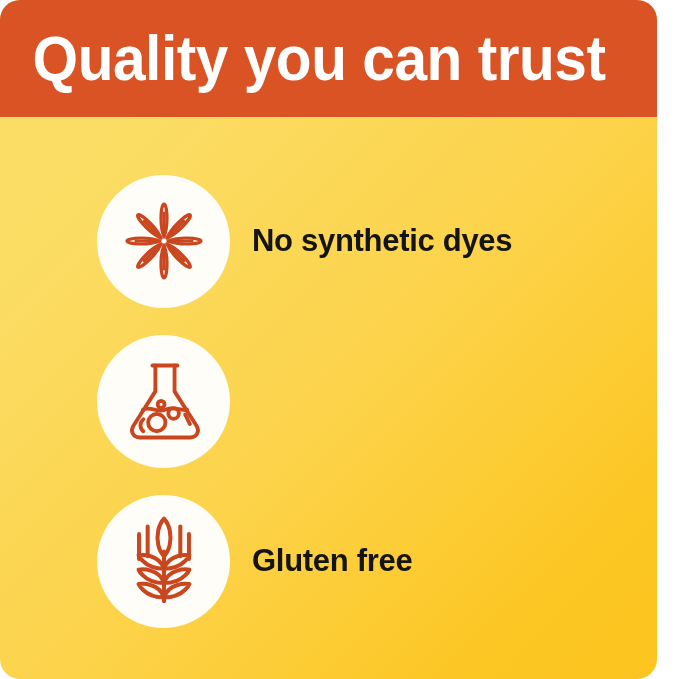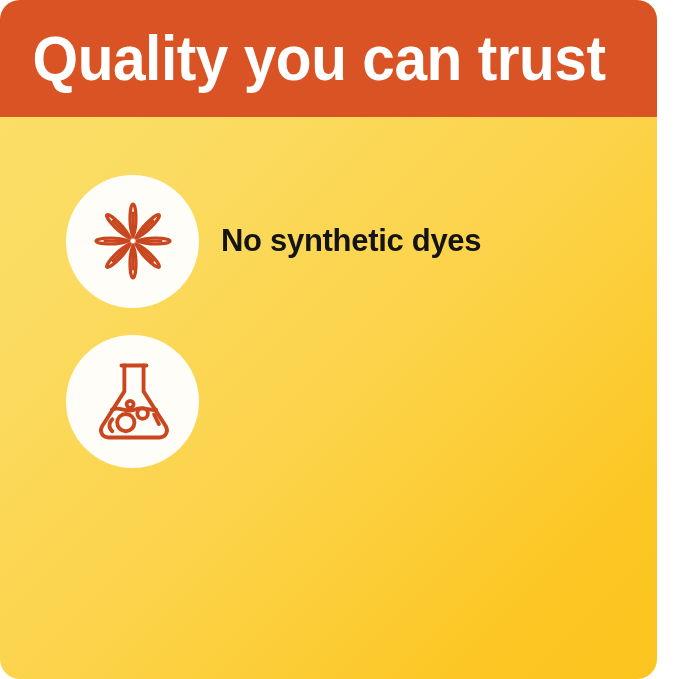--- a/index.html
+++ b/index.html
@@ -31,21 +31,21 @@
     white-space:nowrap;
   }
   .features{
     position:absolute;left:0;top:117px;width:679px;height:562px;
     padding-top:44px;
     box-sizing:border-box;
   }
   .feature-row{
     display:flex;align-items:center;
     height:160px;
-    padding-left:66px;
+    padding-left:97px;
     box-sizing:border-box;
   }
   .icon-badge{
     width:133px;height:133px;flex:0 0 133px;
     border-radius:50%;
     background:#FFFDF7;
     display:flex;align-items:center;justify-content:center;
   }
   .icon-badge svg{display:block;}
   .feature-label{
@@ -123,15 +123,36 @@
             <circle cx="42.5" cy="72.5" r="9"></circle>
             <circle cx="60" cy="63" r="5.5"></circle>
             <circle cx="47" cy="53.5" r="3.6"></circle>
             <path d="M28.5 69 C24.5 73 24.5 78 28.5 81.5"></path>
             <path d="M72 64 L77 74"></path>
           </svg>
         </span>
       </div>
     </div>
 
+    <div class="feature-row">
+      <div class="icon-badge">
+        <span>
+          <svg width="96" height="96" viewBox="0 0 100 100" fill="none" stroke="#C9461F" stroke-width="4.2" stroke-linecap="round" stroke-linejoin="round">
+            <path d="M50 92 L50 40"></path>
+            <path d="M50 45 C44 39 42 28 44 18 C46 10 50 6 50 6 C50 6 54 10 56 18 C58 28 56 39 50 45 Z"></path>
+            <path d="M33 14 L33 45"></path>
+            <path d="M24 22 L24 48"></path>
+            <path d="M67 14 L67 45"></path>
+            <path d="M76 22 L76 48"></path>
+            <path d="M50 58 C43 58 34 56 28 50 C24.5 46.5 23.5 44 23.5 44 C23.5 44 30 43 36 45 C43 47 48 52 50 58 Z"></path>
+            <path d="M50 58 C57 58 66 56 72 50 C75.5 46.5 76.5 44 76.5 44 C76.5 44 70 43 64 45 C57 47 52 52 50 58 Z"></path>
+            <path d="M50 73 C43 73 34 71 28 65 C24.5 61.5 23.5 59 23.5 59 C23.5 59 30 58 36 60 C43 62 48 67 50 73 Z"></path>
+            <path d="M50 73 C57 73 66 71 72 65 C75.5 61.5 76.5 59 76.5 59 C76.5 59 70 58 64 60 C57 62 52 67 50 73 Z"></path>
+            <path d="M50 88 C43 88 34 86 28 80 C24.5 76.5 23.5 74 23.5 74 C23.5 74 30 73 36 75 C43 77 48 82 50 88 Z"></path>
+            <path d="M50 88 C57 88 66 86 72 80 C75.5 76.5 76.5 74 76.5 74 C76.5 74 70 73 64 75 C57 77 52 82 50 88 Z"></path>
+          </svg>
+        </span>
+      </div>
+      <div class="feature-label">Gluten free</div>
+    </div>
 
   </div>
 </div>
 
 </body></html>

